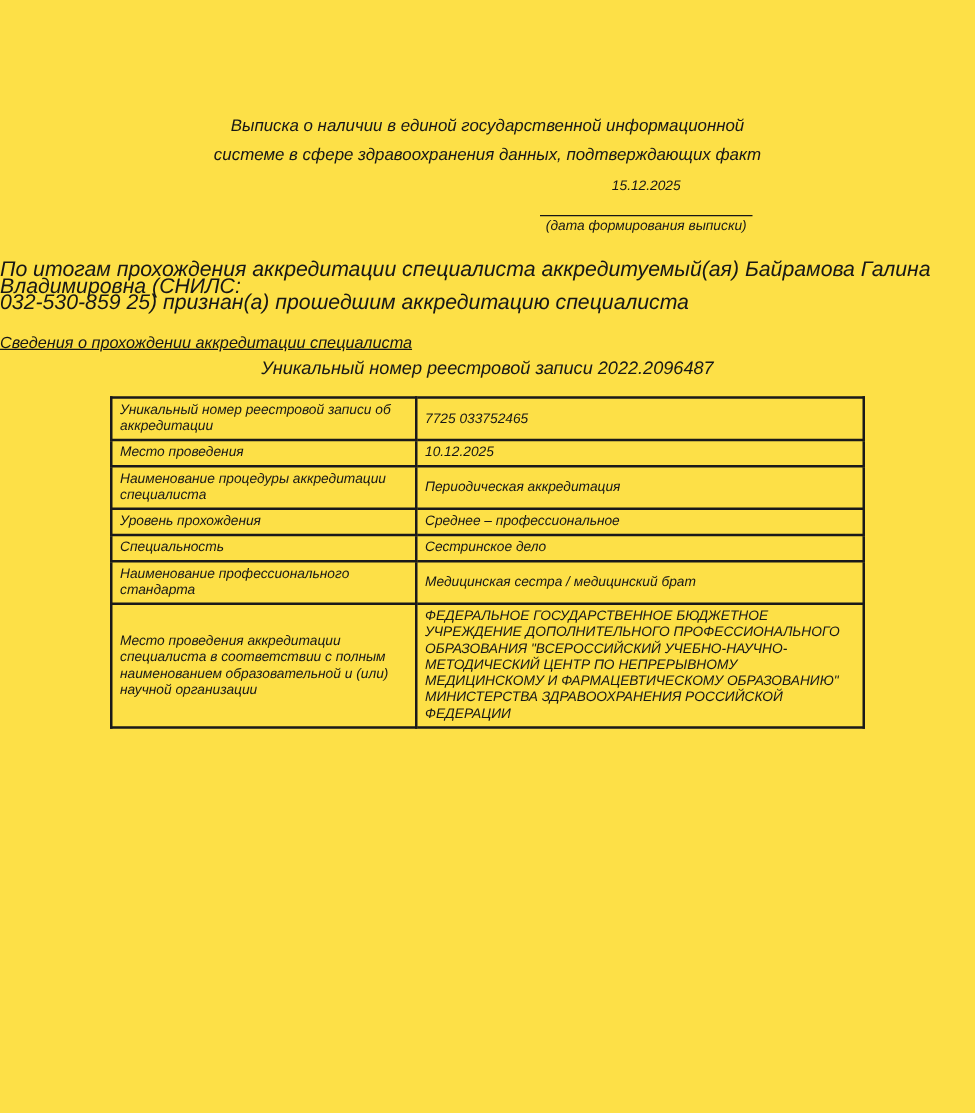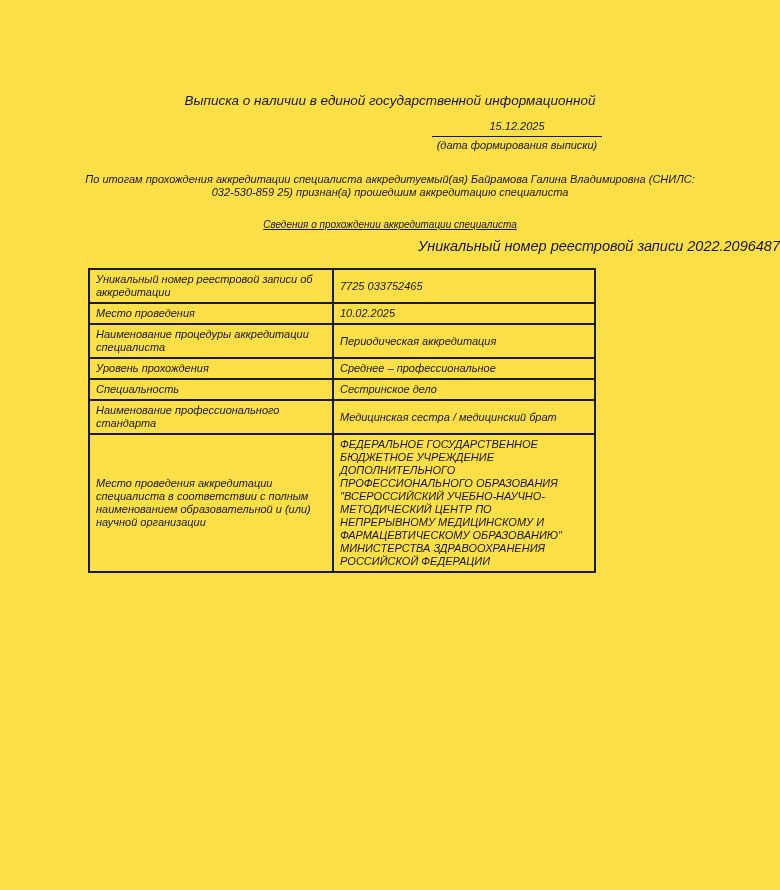--- a/index.html
+++ b/index.html
@@ -23,49 +23,48 @@
   }
   .date-block {
     width: 170px;
     margin-left: 432px;
     margin-top: 8px;
     text-align: center;
     font-size: 11px;
     line-height: 13px;
   }
   .date-value {
-    padding-bottom: 3px;
+    padding-bottom: 16px;
     border-bottom: 1.5px solid #161616;
   }
   .date-caption {
     padding-top: 2px;
     white-space: nowrap;
   }
   .intro {
     margin-top: 21px;
-    text-align: center;
-    font-size: 11px;
+    font-size: 17px;
     line-height: 13px;
   }
   .section-heading {
     margin-top: 19px;
-    text-align: center;
-    font-size: 10px;
+    text-align: left;
+    font-size: 13px;
     line-height: 14px;
     text-decoration: underline;
   }
   .registry-heading {
     margin-top: 6px;
-    text-align: right;
+    text-align: center;
     font-size: 14.5px;
     line-height: 17px;
   }
   table.acc {
     margin: 13px 0 0 88px;
-    width: 508px;
+    width: 604px;
     border-collapse: collapse;
     table-layout: fixed;
   }
   table.acc td {
     border: 2px solid #1a1a1a;
     vertical-align: middle;
     font-size: 11px;
     line-height: 13px;
     padding: 3px 6px 3px 6px;
     word-wrap: break-word;
@@ -73,20 +72,21 @@
   table.acc td.label { width: 230px; }
   table.acc td.value { }
 </style>
 </head>
 <body>
 
 <div class="page">
 
   <div class="title">
     <div>Выписка о наличии в единой государственной информационной</div>
+    <div>системе в сфере здравоохранения данных, подтверждающих факт</div>
   </div>
 
   <div class="date-block">
     <div class="date-value">15.12.2025</div>
     <div class="date-caption">(дата формирования выписки)</div>
   </div>
 
   <div class="intro">
     <div>По итогам прохождения аккредитации специалиста аккредитуемый(ая) Байрамова Галина Владимировна (СНИЛС:</div>
     <div>032-530-859 25) признан(а) прошедшим аккредитацию специалиста</div>
@@ -97,21 +97,21 @@
   <div class="registry-heading">Уникальный номер реестровой записи 2022.2096487</div>
 
   <table class="acc">
     <tbody>
       <tr>
         <td class="label">Уникальный номер реестровой записи об аккредитации</td>
         <td class="value">7725 033752465</td>
       </tr>
       <tr>
         <td class="label">Место проведения</td>
-        <td class="value">10.02.2025</td>
+        <td class="value">10.12.2025</td>
       </tr>
       <tr>
         <td class="label">Наименование процедуры аккредитации специалиста</td>
         <td class="value">Периодическая аккредитация</td>
       </tr>
       <tr>
         <td class="label">Уровень прохождения</td>
         <td class="value">Среднее – профессиональное</td>
       </tr>
       <tr>

